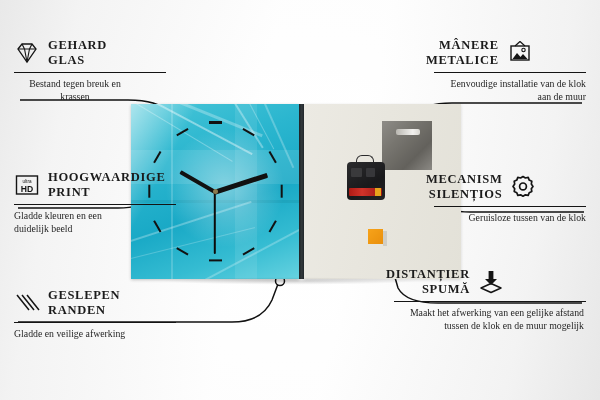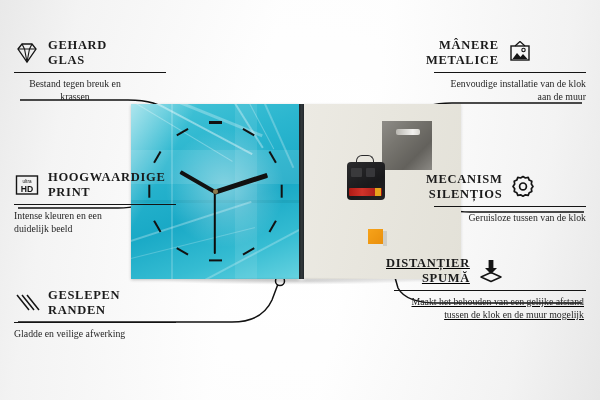--- a/index.html
+++ b/index.html
@@ -222,21 +222,21 @@
         <rect x="2.5" y="4" width="21" height="18" fill="none" stroke="#141414" stroke-width="1.4"></rect>
         <text x="13" y="11.4" font-family="Liberation Sans, sans-serif" font-size="4.6" text-anchor="middle" fill="#141414">ultra</text>
         <text x="13" y="19.6" font-family="Liberation Sans, sans-serif" font-size="8.6" font-weight="bold" text-anchor="middle" fill="#141414">HD</text>
       </svg>
       <div class="co-title">
         <span>HOOGWAARDIGE</span>
         <span>PRINT</span>
       </div>
     </div>
     <div class="co-rule" style="width:162px;"></div>
-    <div class="co-desc" style="width:118px;">Intense kleuren en een duidelijk beeld</div>
+    <div class="co-desc" style="width:118px;">Gladde kleuren en een duidelijk beeld</div>
   </div>
 
   <div class="callout left" style="left:14px;top:288px;width:170px;">
     <div class="co-head">
       <svg class="ico" viewBox="0 0 26 26">
         <g stroke="#141414" stroke-width="1.5" fill="none">
           <path d="M3,5 L15,20"></path>
             <path d="M8,5 L20,20"></path>
             <path d="M13,5 L25,20"></path>
         </g>
@@ -275,27 +275,27 @@
       </div>
       <svg class="ico" viewBox="0 0 26 26">
         <path d="M13,2.6 L15.4,4.0 L18.2,3.4 L19.2,6.1 L21.8,7.3 L21.3,10.1 L23,12.4 L21.3,14.7 L21.8,17.5 L19.2,18.7 L18.2,21.4 L15.4,20.8 L13,22.2 L10.6,20.8 L7.8,21.4 L6.8,18.7 L4.2,17.5 L4.7,14.7 L3,12.4 L4.7,10.1 L4.2,7.3 L6.8,6.1 L7.8,3.4 L10.6,4.0 Z" fill="none" stroke="#141414" stroke-width="1.7" stroke-linejoin="round"></path>
         <circle cx="13" cy="12.4" r="3.4" fill="none" stroke="#141414" stroke-width="1.7"></circle>
       </svg>
     </div>
     <div class="co-rule" style="width:152px;margin-left:8px;"></div>
     <div class="co-desc" style="width:146px;margin-left:14px;">Geruisloze tussen van de klok</div>
   </div>
 
-  <div class="callout right" style="left:386px;top:256px;width:200px;text-decoration:underline;">
+  <div class="callout right" style="left:386px;top:267px;width:200px;">
     <div class="co-head">
       <div class="co-title">
         <span>DISTANȚIER</span>
         <span>SPUMĂ</span>
       </div>
       <svg class="ico" viewBox="0 0 26 26">
         <path d="M10.6,2 L15.4,2 L15.4,10 L19,10 L13,16 L7,10 L10.6,10 Z" fill="#141414"></path>
         <path d="M13,14.5 L23,19 L13,23.5 L3,19 Z" fill="none" stroke="#141414" stroke-width="1.5" stroke-linejoin="round"></path>
       </svg>
     </div>
     <div class="co-rule" style="width:192px;margin-left:8px;"></div>
-    <div class="co-desc" style="width:198px;">Maakt het behouden van een gelijke afstand tussen de klok en de muur mogelijk</div>
+    <div class="co-desc" style="width:198px;">Maakt het afwerking van een gelijke afstand tussen de klok en de muur mogelijk</div>
   </div>
 </div>
 
 </body></html>

